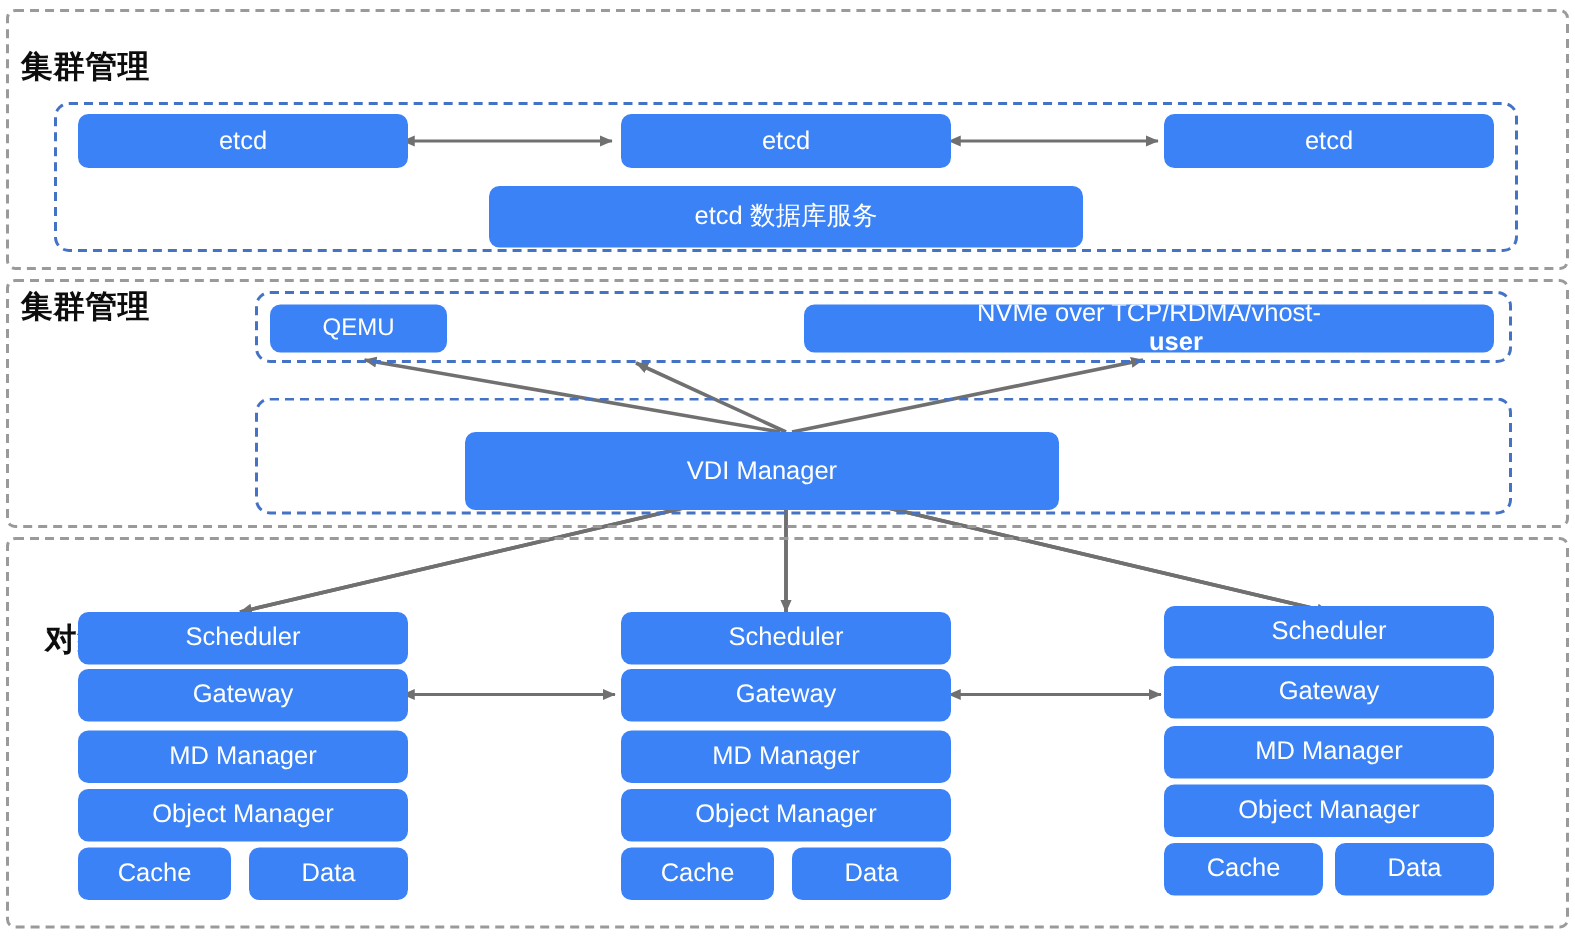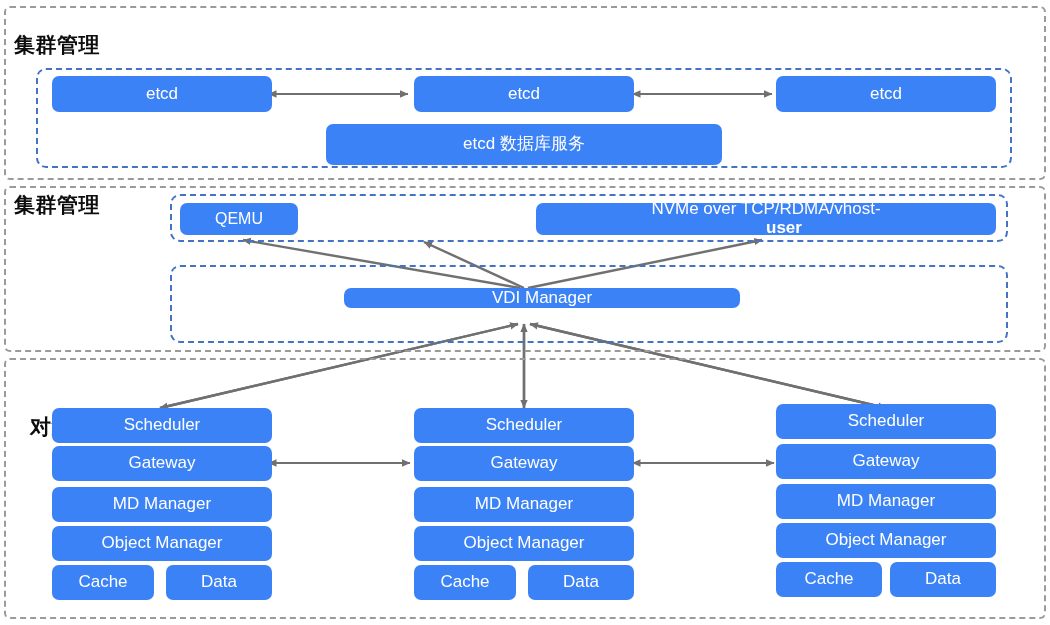--- a/index.html
+++ b/index.html
@@ -134,21 +134,21 @@
   <div class="group" style="left:170px; top:194px; width:838px; height:48px;"></div>
 
   <div class="node small" style="left:180px; top:203px; width:118px; height:32px;">QEMU</div>
   <div class="node wide" style="left:536px; top:203px; width:460px; height:32px;">
     <span>NVMe over TCP/RDMA/vhost-</span>
       <b>user</b>
   </div>
 
   <div class="group" style="left:170px; top:265px; width:838px; height:78px;"></div>
 
-  <div class="node" style="left:344px; top:288px; width:396px; height:20px;">VDI Manager</div>
+  <div class="node" style="left:310px; top:288px; width:396px; height:52px;">VDI Manager</div>
 
   <div class="section" style="left:4px; top:358px; width:1042px; height:261px;"></div>
   <div class="section-title" style="left:30px; top:368px;margin-top:48px;">对象存储</div>
 
   <div class="node" style="left:52px; top:408px; width:220px; height:35px;">Scheduler</div>
   <div class="node" style="left:52px; top:446px; width:220px; height:35px;">Gateway</div>
   <div class="node" style="left:52px; top:487px; width:220px; height:35px;">MD Manager</div>
   <div class="node" style="left:52px; top:526px; width:220px; height:35px;">Object Manager</div>
   <div class="node" style="left:52px; top:565px; width:102px; height:35px;">Cache</div>
   <div class="node" style="left:166px; top:565px; width:106px; height:35px;">Data</div>

